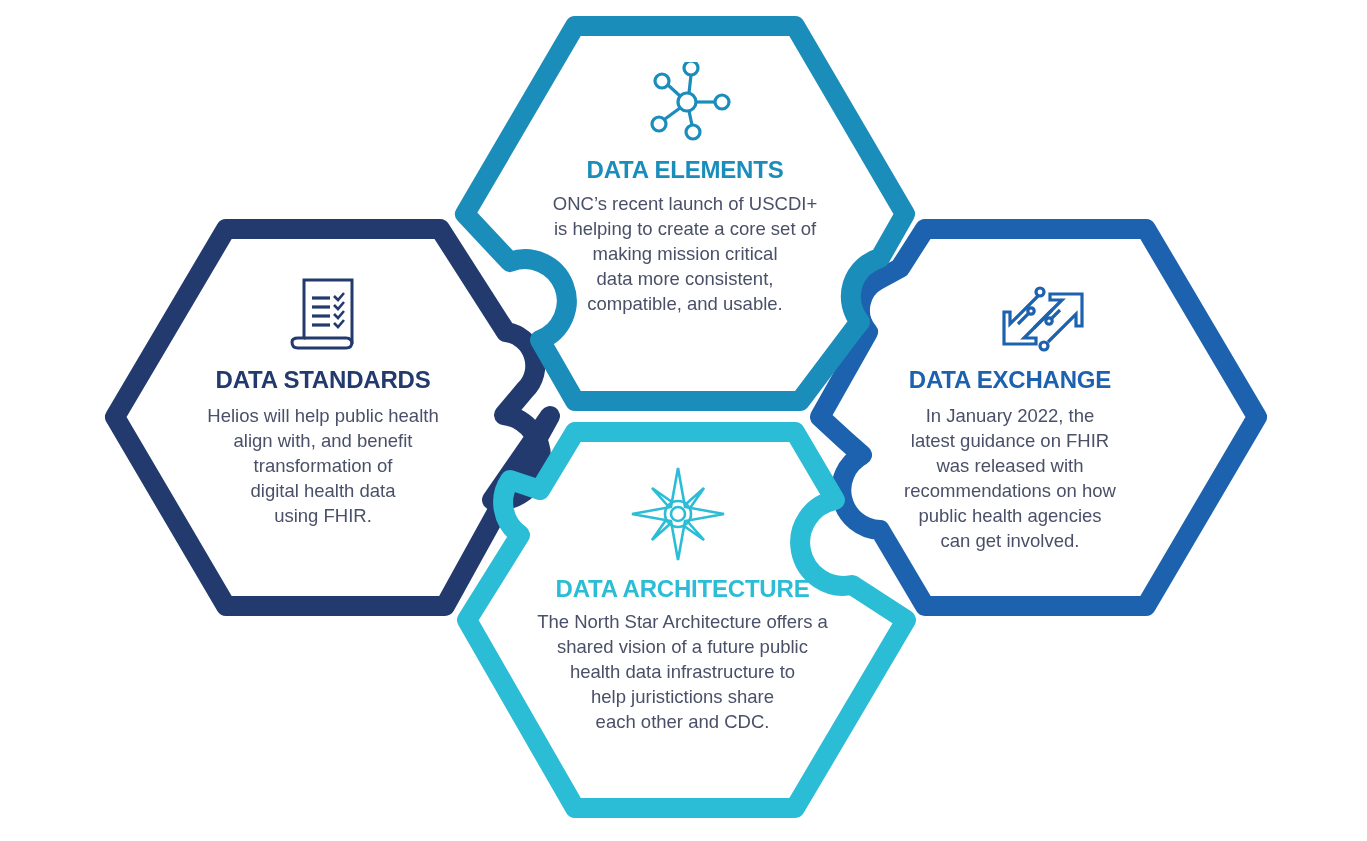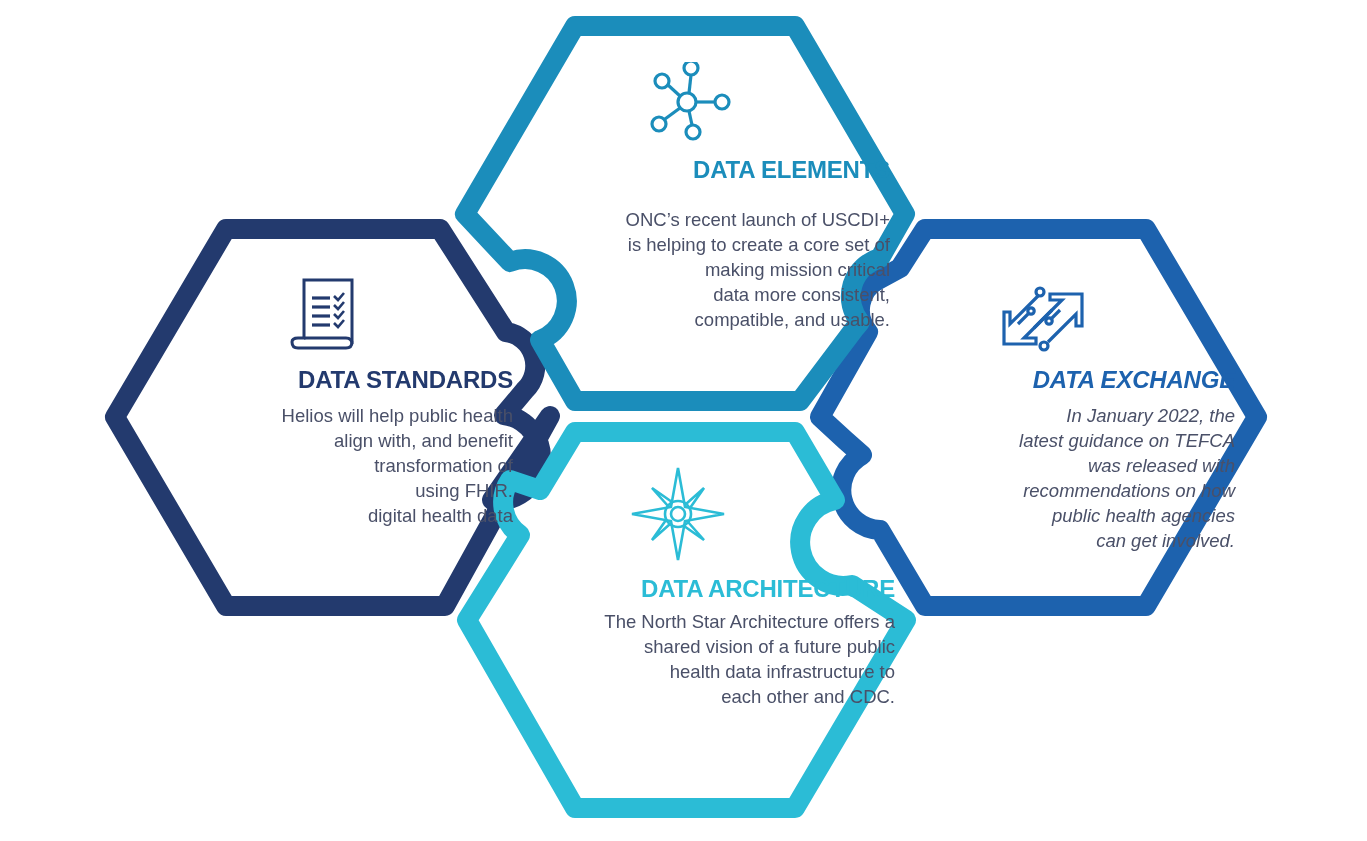--- a/index.html
+++ b/index.html
@@ -1,19 +1,19 @@
 <!DOCTYPE html>
 <html><head>
 <meta charset="utf-8">
 <style>
   html, body { margin: 0; padding: 0; background: #ffffff; }
   body { width: 1367px; height: 841px; position: relative; overflow: hidden;
          font-family: "Liberation Sans", sans-serif; }
   svg.shapes { position: absolute; left: 0; top: 0; }
-  .block { position: absolute; text-align: right; }
+  .block { position: absolute; text-align: center; }
   .title { font-weight: bold; font-size: 24px; letter-spacing: -0.2px; line-height: 28px; white-space: nowrap; }
   .body { color: #4a5068; font-size: 18.5px; line-height: 25px; margin-top: 6px; }
   .body span { display: block; white-space: nowrap; }
   .icon { position: absolute; }
 </style>
 </head>
 <body>
 
 <svg class="shapes" width="1367" height="841" viewBox="0 0 1367 841">
 
@@ -56,21 +56,21 @@
       <line x1="44" y1="31" x2="46" y2="13"></line>
       <line x1="35" y1="34" x2="23" y2="23"></line>
       <line x1="51" y1="40" x2="70" y2="40"></line>
       <line x1="35" y1="46" x2="20" y2="57"></line>
       <line x1="44" y1="49" x2="47" y2="63"></line>
     </g>
   </svg>
 </div>
 <div class="block" style="left:480px; top:156px; width:410px;">
   <div class="title" style="color:#1B8DBB;">DATA ELEMENTS</div>
-  <div class="body" style="margin-top:23px;">
+  <div class="body" style="margin-top:7px;">
     <span>ONC’s recent launch of USCDI+</span>
     <span>is helping to create a core set of</span>
     <span>making mission critical</span>
     <span>data more consistent,</span>
     <span>compatible, and usable.</span>
   </div>
 </div>
 
 <div class="icon" style="left:290px; top:278px;">
   <svg width="66" height="74" viewBox="0 0 66 74">
@@ -91,46 +91,46 @@
       <polyline points="44,45 48,49 54,42"></polyline>
     </g>
   </svg>
 </div>
 <div class="block" style="left:133px; top:366px; width:380px;">
   <div class="title" style="color:#233A6E;">DATA STANDARDS</div>
   <div class="body" style="margin-top:9px;">
     <span>Helios will help public health</span>
     <span>align with, and benefit</span>
     <span>transformation of</span>
+    <span>digital health data</span>
     <span>using FHIR.</span>
-    <span>digital health data</span>
   </div>
 </div>
 
 <div class="icon" style="left:1000px; top:286px;">
   <svg width="86" height="66" viewBox="0 0 86 66">
     <g fill="none" stroke="#1D62AE" stroke-width="3.2" stroke-linejoin="miter">
 
       <path d="M38,10 L10,38 L10,26 L4,26 L4,58 L36,58 L36,52 L24,52 L52,24"></path>
 
       <path d="M48,56 L76,28 L76,40 L82,40 L82,8 L50,8 L50,14 L62,14 L34,42"></path>
       <circle cx="40" cy="6" r="4"></circle>
       <circle cx="44" cy="60" r="4"></circle>
       <line x1="18" y1="38" x2="28" y2="28"></line>
       <circle cx="31" cy="25" r="3.2"></circle>
       <line x1="60" y1="24" x2="52" y2="32"></line>
       <circle cx="49" cy="35" r="3.2"></circle>
     </g>
   </svg>
 </div>
-<div class="block" style="left:855px; top:366px; width:380px;font-style:italic;">
+<div class="block" style="left:820px; top:366px; width:380px;">
   <div class="title" style="color:#1D62AE;">DATA EXCHANGE</div>
   <div class="body" style="margin-top:9px;">
     <span>In January 2022, the</span>
-    <span>latest guidance on TEFCA</span>
+    <span>latest guidance on FHIR</span>
     <span>was released with</span>
     <span>recommendations on how</span>
     <span>public health agencies</span>
     <span>can get involved.</span>
   </div>
 </div>
 
 <div class="icon" style="left:630px; top:466px;">
   <svg width="96" height="96" viewBox="0 0 96 96">
     <g fill="none" stroke="#2BBCD6" stroke-width="2.6" stroke-linejoin="miter">
@@ -145,15 +145,16 @@
       <circle cx="48" cy="48" r="7"></circle>
     </g>
   </svg>
 </div>
 <div class="block" style="left:470px; top:575px; width:425px;">
   <div class="title" style="color:#2BBCD6;">DATA ARCHITECTURE</div>
   <div class="body" style="">
     <span>The North Star Architecture offers a</span>
     <span>shared vision of a future public</span>
     <span>health data infrastructure to</span>
+    <span>help juristictions share</span>
     <span>each other and CDC.</span>
   </div>
 </div>
 
 </body></html>

